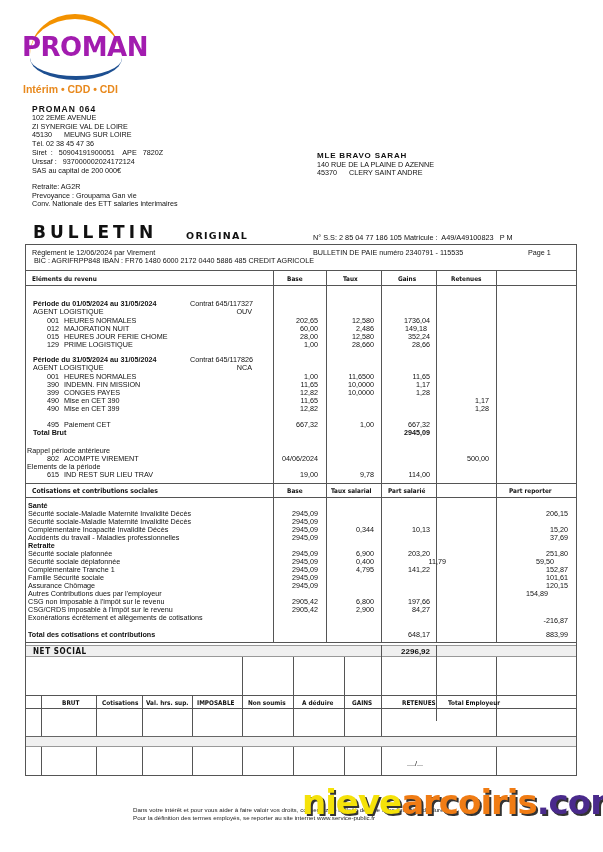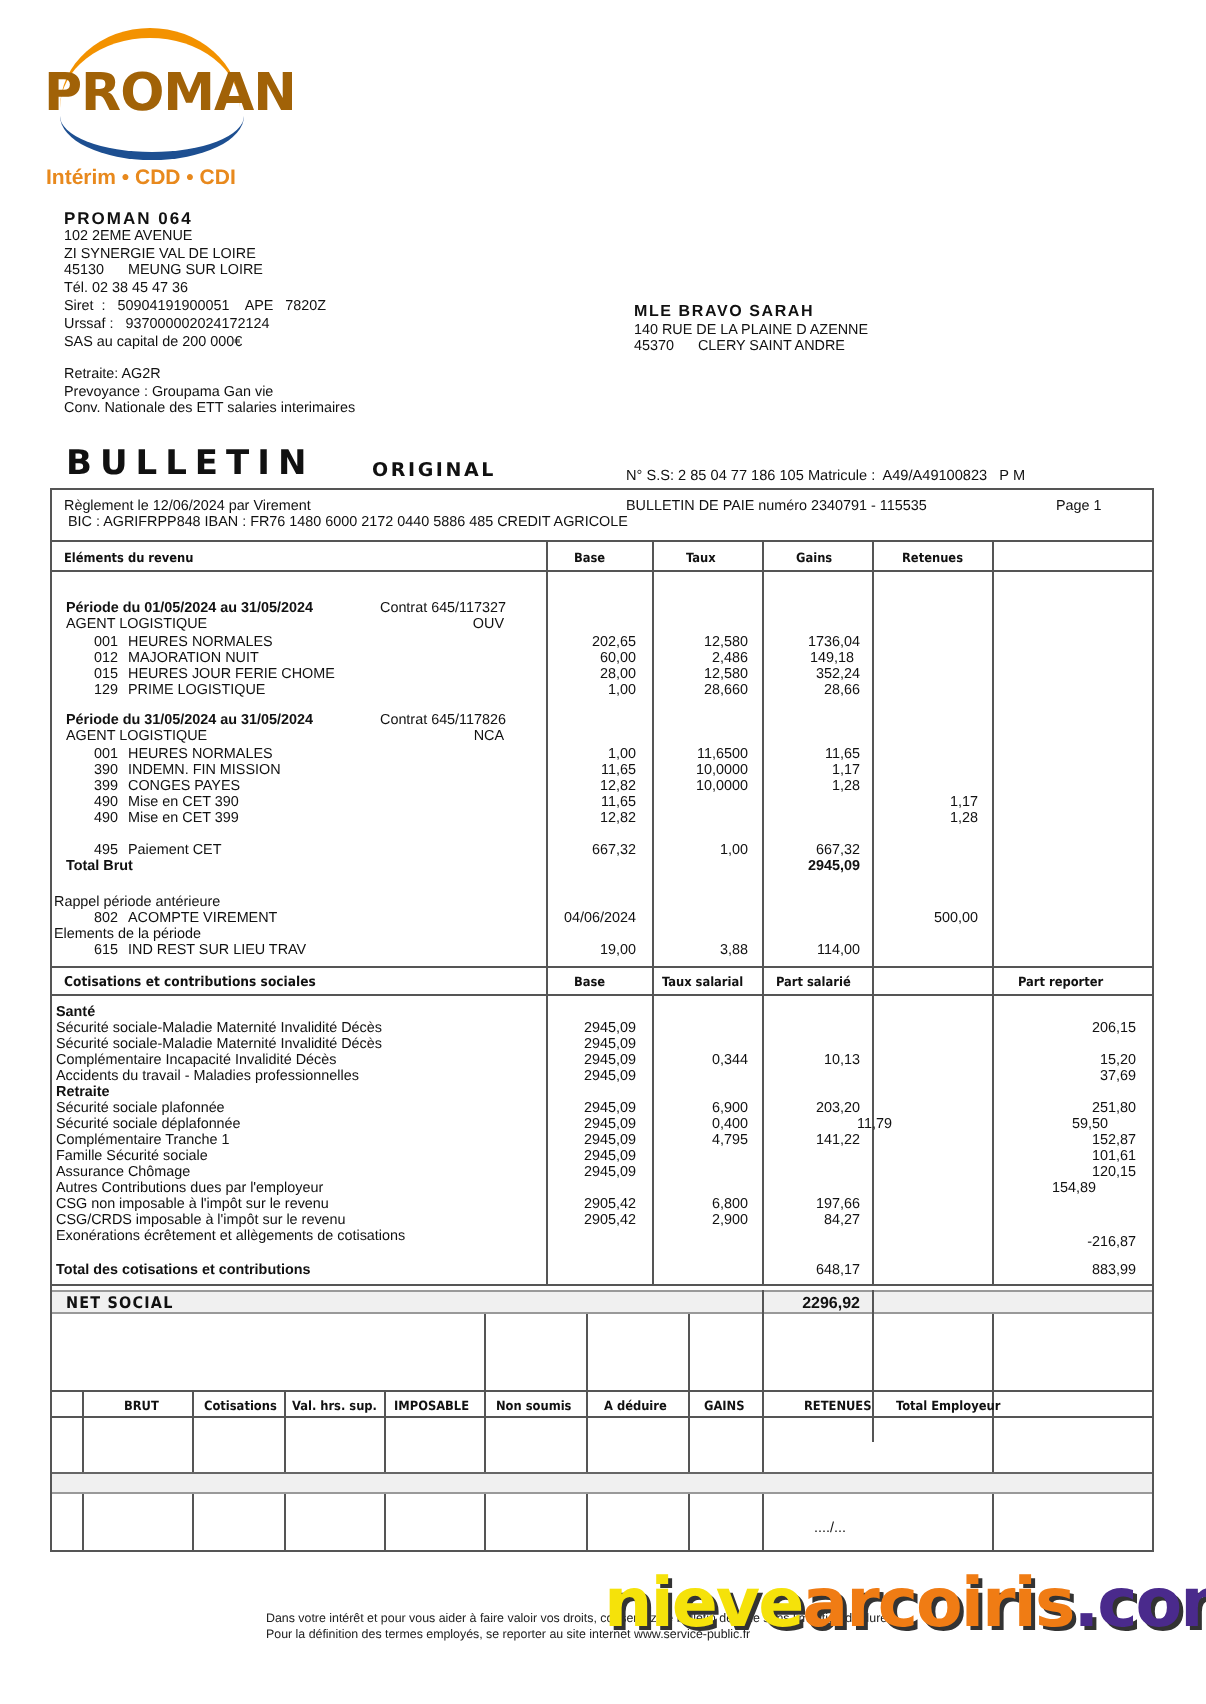--- a/index.html
+++ b/index.html
@@ -1,20 +1,20 @@
 <!DOCTYPE html>
 <html><head>
 <meta charset="utf-8">
 <style>
   * { box-sizing: border-box; margin: 0; padding: 0; }
   html, body { width: 603px; height: 852px; background: #fff; overflow: hidden; }
   body { position: relative; font-family: "Liberation Sans", sans-serif; color: #111; font-size: 7.2px; }
   .abs { position: absolute; }
   .logo-arc-top { position:absolute; left:30px; top:14px; width:90px; height:40px; border-top:5px solid #f39200; border-radius:50% 50% 0 0 / 100% 100% 0 0; }
-  .logo-text { position:absolute; left:22px; top:32px; font-family:"DejaVu Sans", sans-serif; font-weight:bold; font-size:26px; color:#a16207; letter-spacing:-0.5px; }
+  .logo-text { position:absolute; left:22px; top:32px; font-family:"DejaVu Sans", sans-serif; font-weight:bold; font-size:26px; color:#a21caf; letter-spacing:-0.5px; }
   .logo-arc-bot { position:absolute; left:30px; top:58px; width:92px; height:22px; border-bottom:4px solid #1d4f91; border-radius:0 0 50% 50% / 0 0 100% 100%; }
   .tagline { position:absolute; left:23px; top:83px; font-size:10.5px; font-weight:bold; color:#e8891d; }
   .company { position:absolute; left:32px; top:104px; line-height:8.6px; }
   .company .name { font-weight:bold; font-size:8.5px; letter-spacing:1px; line-height:10px; }
   .employee { position:absolute; left:317px; top:152px; line-height:8.6px; }
   .employee .name { font-weight:bold; font-size:8px; letter-spacing:0.8px; }
   .title { position:absolute; left:33px; top:222px; font-family:"DejaVu Sans", sans-serif; font-weight:bold; font-size:17px; letter-spacing:4px; }
   .original { position:absolute; left:186px; top:230px; font-family:"DejaVu Sans", sans-serif; font-weight:bold; font-size:9.5px; letter-spacing:1.3px; }
   .ss { position:absolute; left:313px; top:233px; font-size:7.3px; }
   .frame { position:absolute; border:1px solid #555; }
@@ -157,21 +157,21 @@
 
 <div class="row" style="left:27px;top:447px">Rappel période antérieure</div>
 <div class="row" style="left:47px;top:455px">802</div>
 <div class="row" style="left:64px;top:455px">ACOMPTE VIREMENT</div>
 <div class="row r" style="left:260px;width:58px;top:455px">04/06/2024</div>
 <div class="row r" style="left:436px;width:53px;top:455px">500,00</div>
 <div class="row" style="left:27px;top:463px">Elements de la période</div>
 <div class="row" style="left:47px;top:471px">615</div>
 <div class="row" style="left:64px;top:471px">IND REST SUR LIEU TRAV</div>
 <div class="row r" style="left:270px;width:48px;top:471px">19,00</div>
-<div class="row r" style="left:326px;width:48px;top:471px">3,88</div>
+<div class="row r" style="left:326px;width:48px;top:471px">9,78</div>
 <div class="row r" style="left:381px;width:49px;top:471px">114,00</div>
 
 <div class="hl" style="left:25px;top:483px;width:552px"></div>
 <div class="hl" style="left:25px;top:497px;width:552px"></div>
 <div class="hdrtxt" style="left:32px;top:487px;font-size:6.8px">Cotisations et contributions sociales</div>
 <div class="hdrtxt" style="left:287px;top:487px">Base</div>
 <div class="hdrtxt" style="left:331px;top:487px">Taux salarial</div>
 <div class="hdrtxt" style="left:388px;top:487px">Part salarié</div>
 <div class="hdrtxt" style="left:509px;top:487px">Part reporter</div>
 

